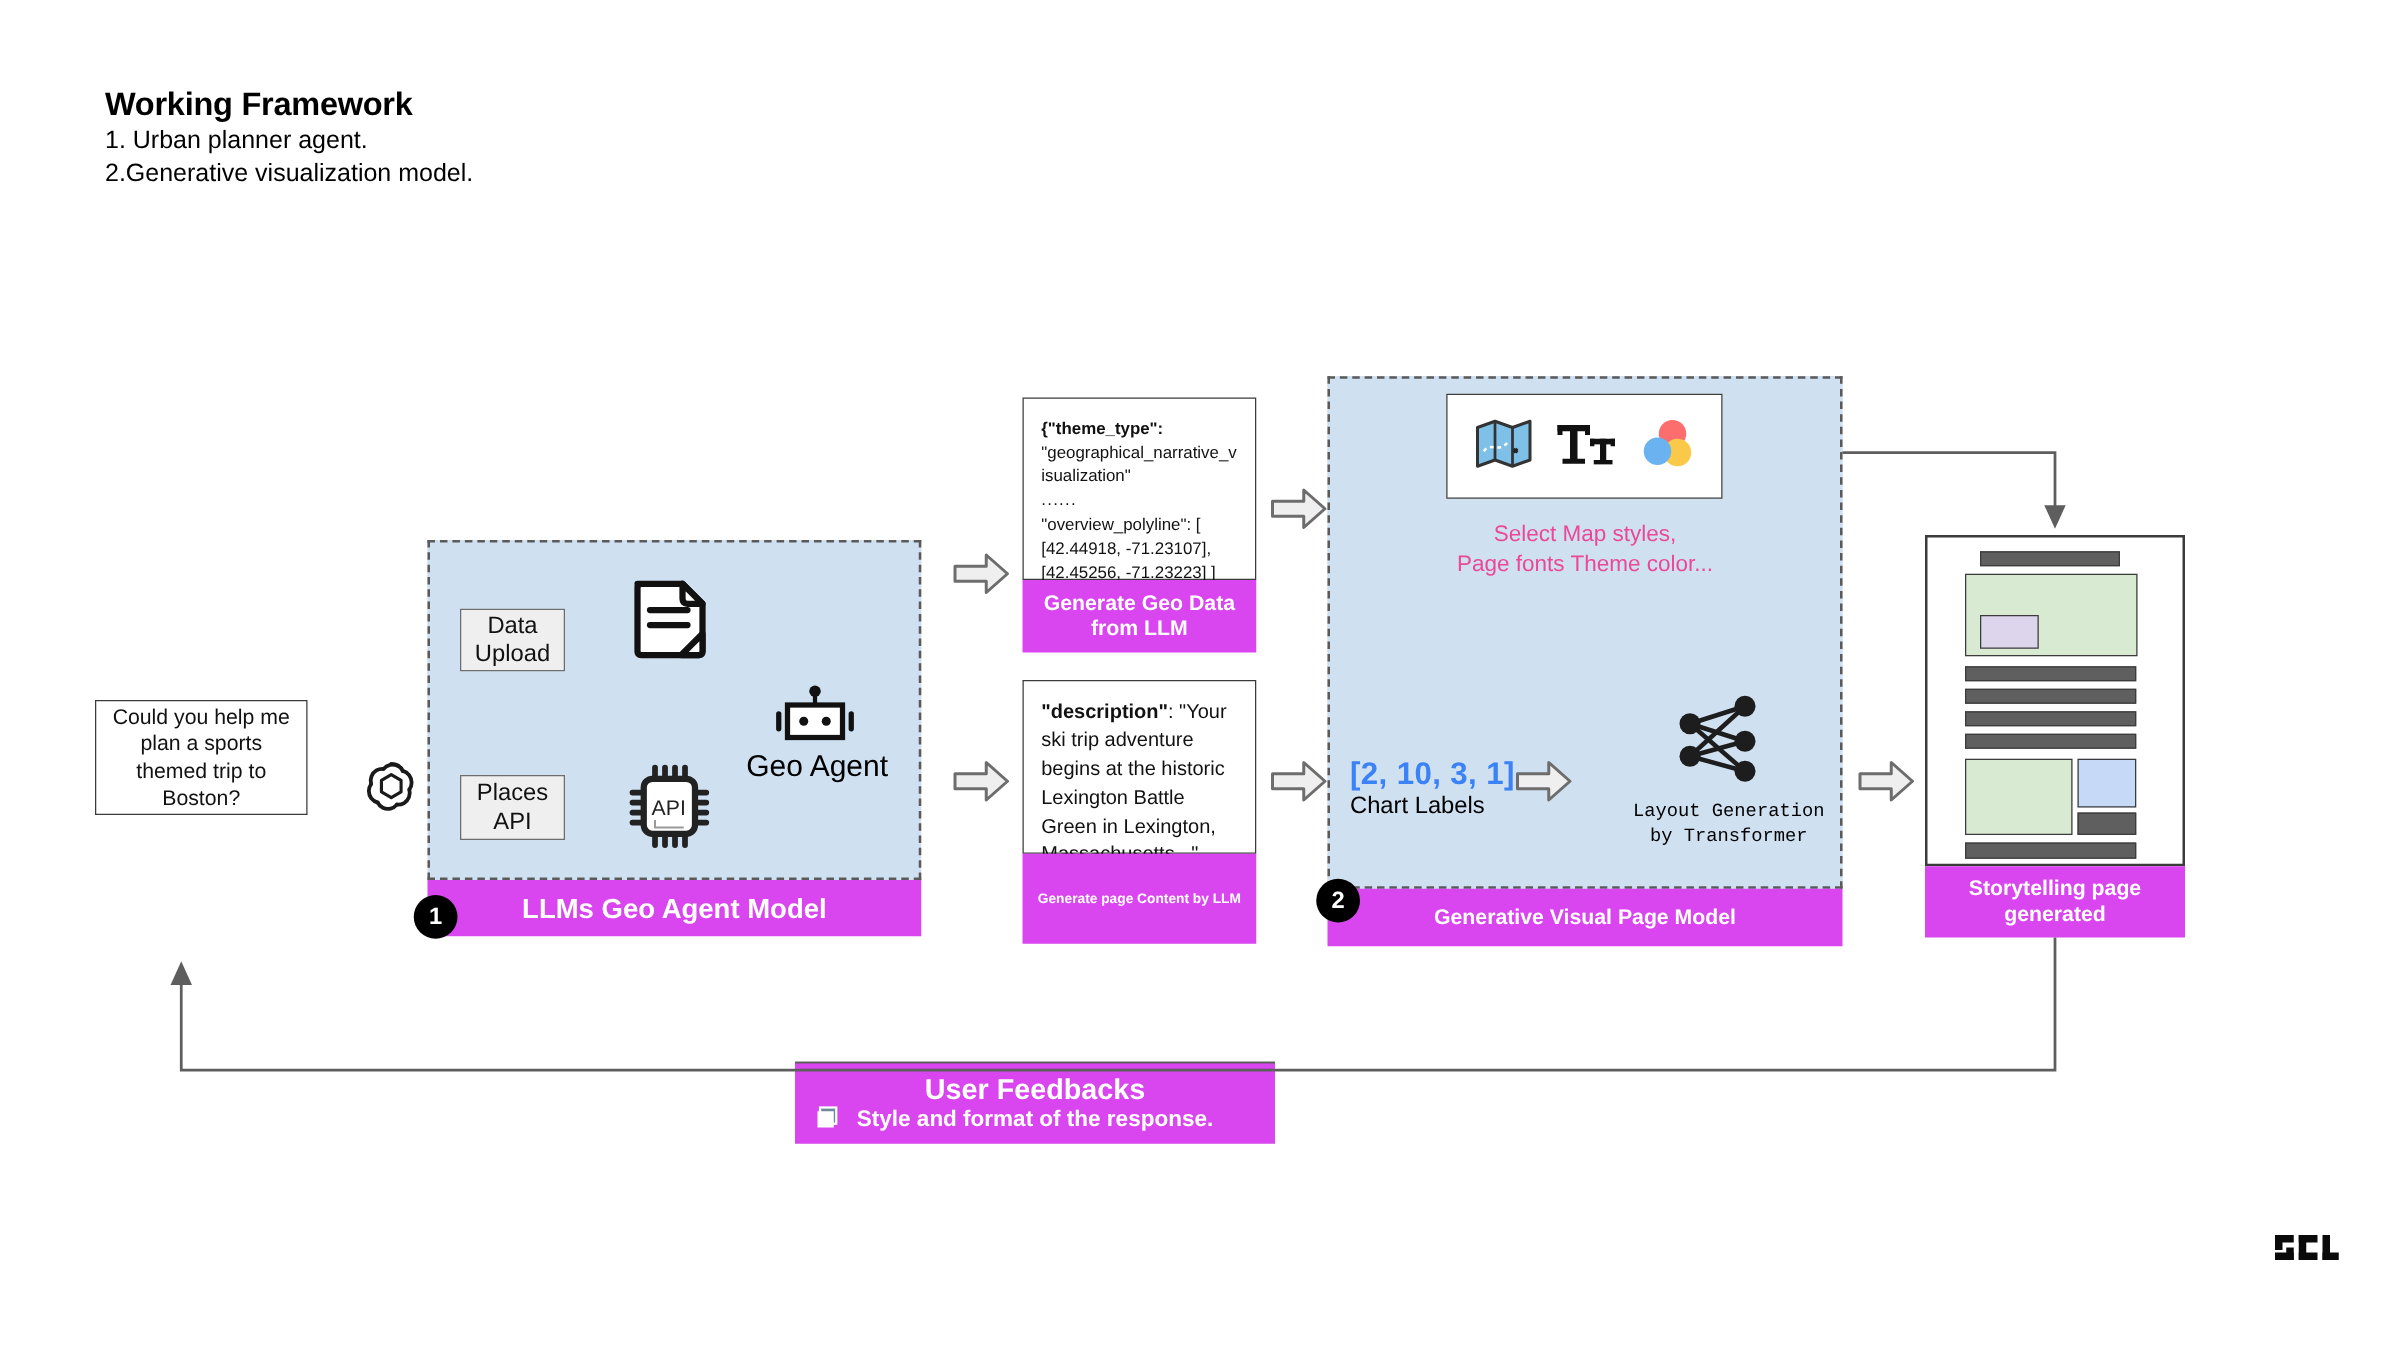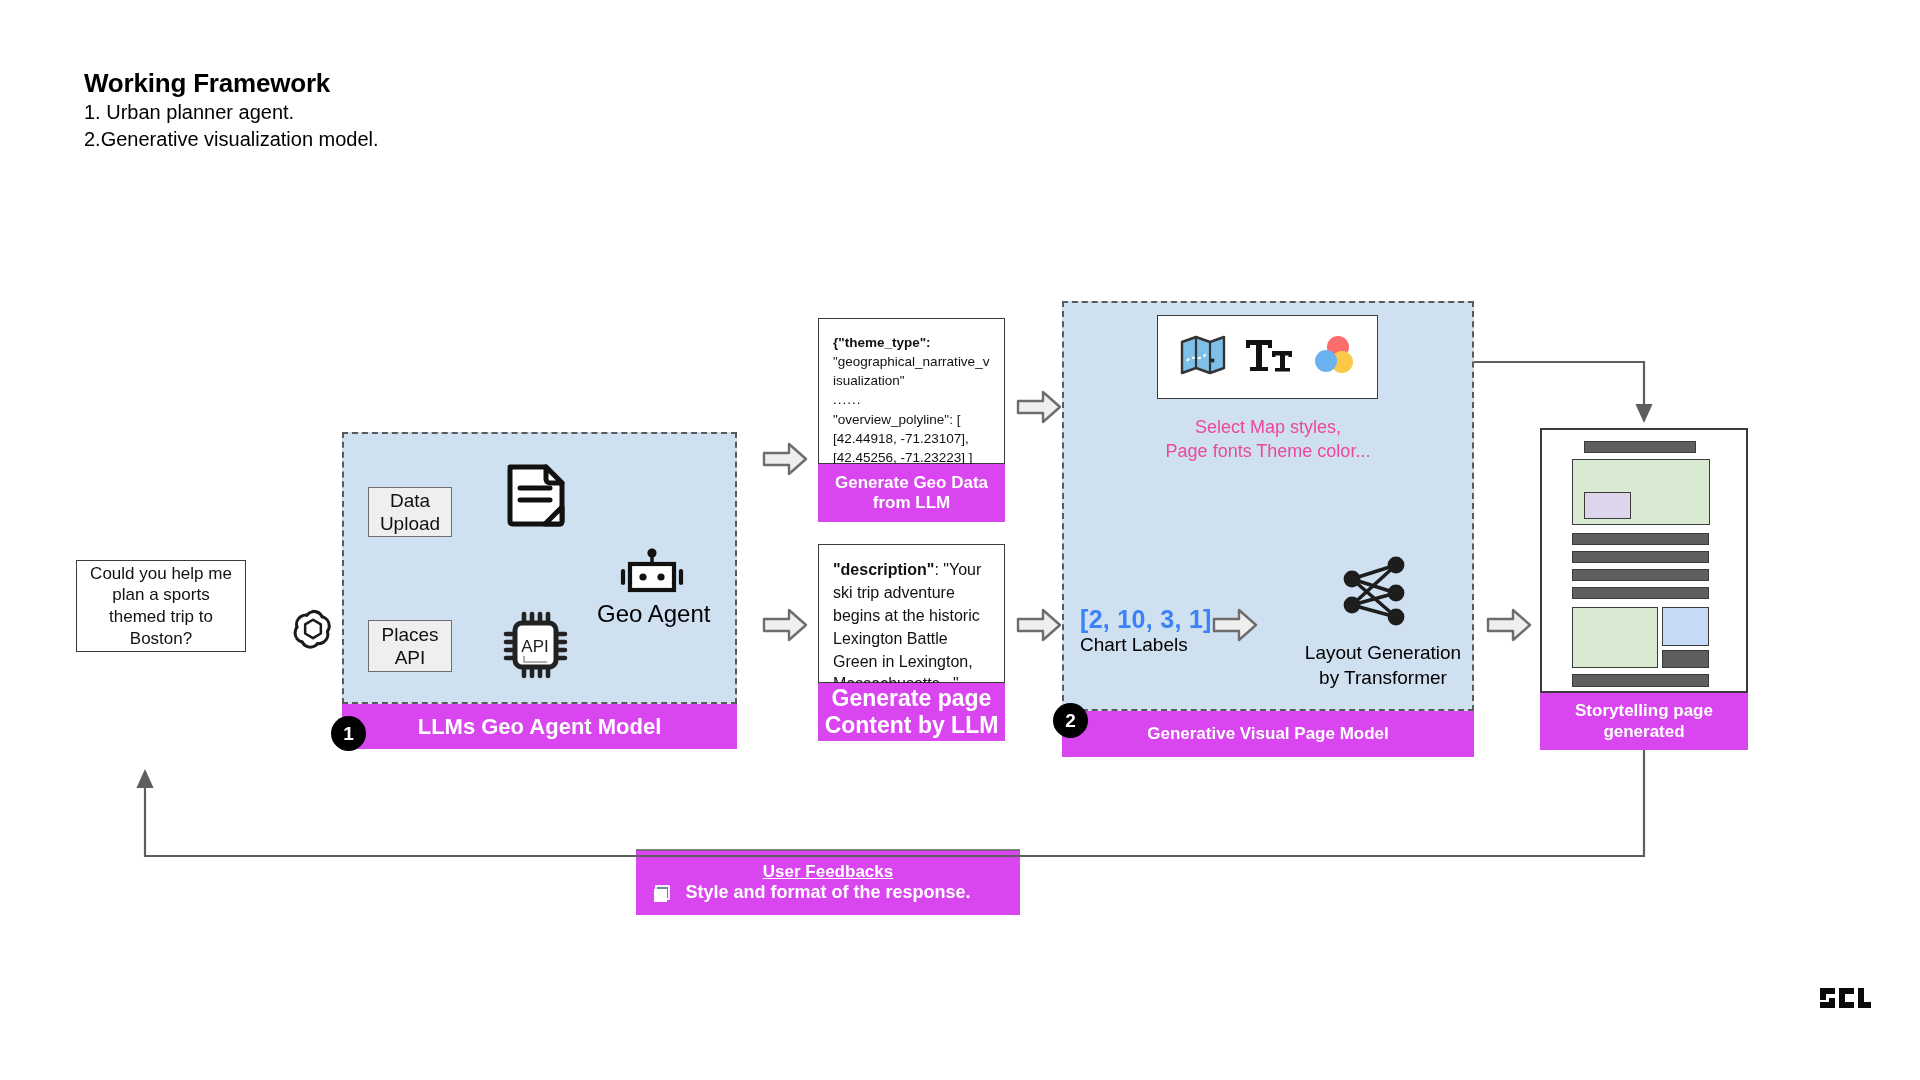--- a/index.html
+++ b/index.html
@@ -50,56 +50,56 @@
   #places-api  { left: 368px; top: 620px; width: 84px; height: 52px; }
   #doc-icon    { left: 505px; top: 462px; }
   #chip-icon   { left: 502px; top: 610px; }
   #robot-icon  { left: 617px; top: 548px; }
   #geo-agent-label { left: 597px; top: 600px; font-size: 24px; color: #000; }
 
   
   #json1      { left: 818px; top: 318px; width: 187px; height: 146px; padding: 14px 12px 6px 14px; }
   #json1-bar  { left: 818px; top: 464px; width: 187px; height: 58px; font-size: 17px; }
   #json2      { left: 818px; top: 544px; width: 187px; height: 139px; padding: 14px 12px 6px 14px; }
-  #json2-bar  { left: 818px; top: 683px; width: 187px; height: 58px; font-size: 23px; }
+  #json2-bar  { left: 818px; top: 683px; width: 187px; height: 72px; font-size: 11px; }
   .jsontext   { font-size: 13.5px; color: #111; line-height: 1.42; }
   .jsontext b { font-weight: bold; }
   #json2 .jsontext { font-size: 16px; line-height: 1.43; }
 
   
   #panel2-fill { left: 1062px; top: 301px; width: 412px; height: 410px; background: #cfe0f0; z-index: 0; }
   #panel2-dash { left: 1062px; top: 301px; width: 412px; height: 410px; z-index: 1; }
   #panel2-bar  { left: 1062px; top: 711px; width: 412px; height: 46px; font-size: 17px; z-index: 2; }
   #badge2      { left: 1053px; top: 703px; }
 
   #style-box   { left: 1157px; top: 315px; width: 221px; height: 84px;
                  display: flex; align-items: center; justify-content: center; gap: 18px; z-index: 3; }
   #style-caption { left: 1062px; top: 415px; width: 412px; text-align: center;
                    font-size: 18px; color: #ec4899; line-height: 1.34; z-index: 3; }
 
   #chart-labels { left: 1080px; top: 605px; z-index: 3; }
   #chart-labels .nums { font-size: 25px; font-weight: bold; color: #3b82f6; letter-spacing: 0.3px; }
   #chart-labels .cap  { font-size: 19px; color: #000; margin-top: 0; }
   #nn-icon      { left: 1338px; top: 555px; z-index: 3; }
   #nn-caption   { left: 1258px; top: 640px; width: 250px; text-align: center;
-                  font-size: 19px; color: #000; line-height: 1.32; z-index: 3; }
+                  font-size: 15px; color: #000; line-height: 1.32; z-index: 3; font-family: Liberation Mono, monospace; }
 
   
   #story-page { left: 1540px; top: 428px; width: 208px; height: 265px;
                 background: #fff; border: 2.2px solid #3b3b3b; }
   #story-bar  { left: 1540px; top: 693px; width: 208px; height: 57px; font-size: 17px; }
   .story-dark  { background: #5f5f5f; border: 1px solid #3b3b3b; position: absolute; }
   .story-green { background: #d9ead3; border: 1px solid #3b3b3b; position: absolute; }
   .story-blue  { background: #c6d9f7; border: 1px solid #3b3b3b; position: absolute; }
   .story-lilac { background: #dcd5ec; border: 1px solid #3b3b3b; position: absolute; }
 
   
   #feedback { left: 636px; top: 850px; width: 384px; height: 65px;
               flex-direction: column; font-size: 18px; }
-  #feedback .r1 { font-size: 17px; text-decoration: underline; }
+  #feedback .r1 { font-size: 23px; }
   #feedback .r2 { font-size: 18px; }
   #feedback-icon { left: 652px; top: 884px; z-index: 4; }
 
   
   #brand-logo { left: 1820px; top: 984px; }
 
   
   #connectors { position: absolute; left: 0; top: 0; width: 1920px; height: 1080px;
                 pointer-events: none; z-index: 2; }
 </style>

